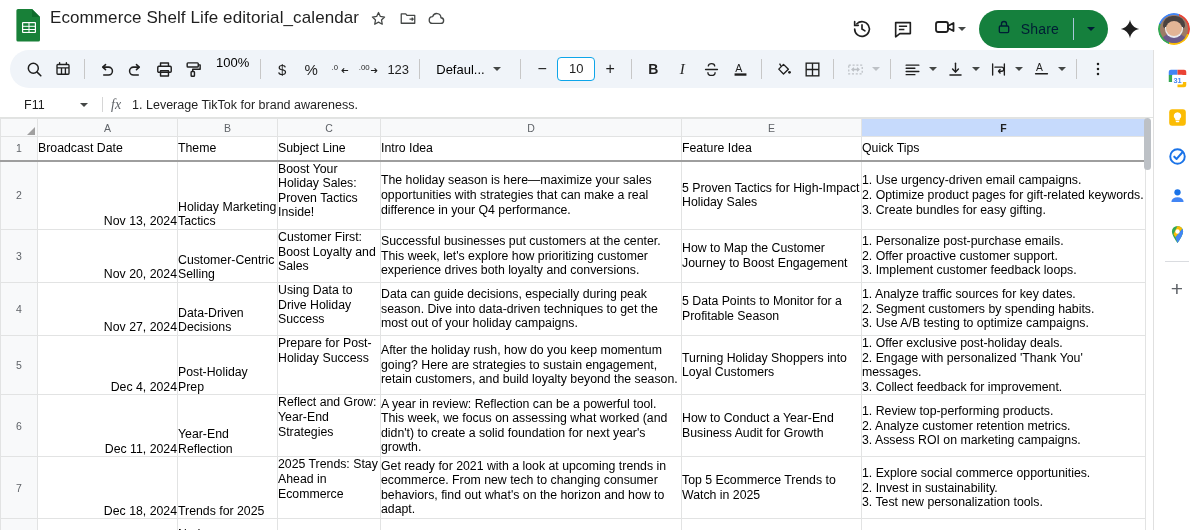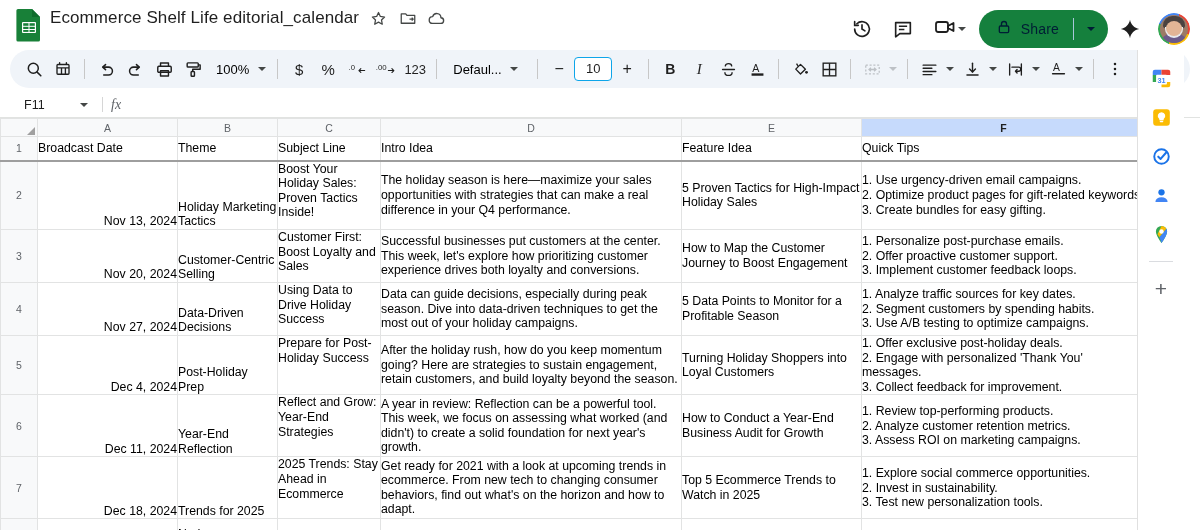--- a/index.html
+++ b/index.html
@@ -37,21 +37,21 @@
   .av-face { position: absolute; left: 6px; top: 6px; width: 16px; height: 15px; border-radius: 50%; background: #e3b596; }
   .av-beard { position: absolute; left: 5px; top: 12px; width: 18px; height: 11px; border-radius: 0 0 9px 9px; background: #e8eaed; }
   .av-body { position: absolute; left: 1px; bottom: -1px; width: 26px; height: 10px; border-radius: 9px 9px 0 0; background: #6b5b8a; }
 
   
   .toolbar-wrap { flex: 0 0 42px; padding: 0 10px; }
   .toolbar { height: 38px; background: #f0f4f9; border-radius: 19px; display: flex; align-items: center; padding: 0 10px; gap: 1px; }
   .tb { height: 28px; min-width: 28px; border-radius: 4px; display: flex; align-items: center; justify-content: center; cursor: pointer; color: #1f1f1f; padding: 0 3px; }
   .tb.disabled { color: #bdc1c6; cursor: default; }
   .tb-sep { width: 1px; height: 20px; background: #c7c7c7; margin: 0 6px; flex: 0 0 1px; }
-  .tb-zoom { font-size: 13px; padding: 0 4px 0 8px; display: flex; align-items: center; gap: 9px; height: 28px; border-radius: 4px; cursor: pointer; }
+  .tb-zoom { font-size: 13px; padding: 0 4px 0 8px; display: flex; align-items: center; gap: 23px; height: 28px; border-radius: 4px; cursor: pointer; flex-direction: column; }
   .tb-font { font-size: 13px; padding: 0 4px 0 9px; display: flex; align-items: center; gap: 8px; height: 28px; border-radius: 4px; cursor: pointer; min-width: 86px; }
   .fsize-box { width: 38px; height: 24px; border: 1px solid #0ea5e9; border-radius: 4px; background: #fff; font-size: 13px; text-align: center; line-height: 22px; color: #1f1f1f; cursor: text; }
   .tb-text { font-size: 15px; }
   .caret { width: 0; height: 0; border-left: 4px solid transparent; border-right: 4px solid transparent; border-top: 4px solid #444746; }
   .tb-group { display: flex; align-items: center; }
   .tb-arrow { height: 28px; width: 14px; display: flex; align-items: center; justify-content: center; border-radius: 4px; cursor: pointer; }
 
   
   .formulabar { flex: 0 0 26px; display: flex; align-items: center; border-bottom: 1px solid #e1e3e1; background: #fff; padding-left: 8px; }
   .namebox { width: 86px; display: flex; align-items: center; justify-content: space-between; font-size: 12.5px; color: #1f1f1f; padding: 0 6px 0 16px; cursor: pointer; }
@@ -82,21 +82,21 @@
 
   
   .cA { width: 140px; } .cB { width: 100px; } .cC { width: 103px; }
   .cD { width: 301px; } .cE { width: 180px; } .cF { width: 284px; }
 
   
   .vscroll { position: absolute; right: 0px; top: 0; width: 11px; height: 100%; }
   .vthumb { position: absolute; top: 0px; left: 2px; width: 7px; height: 52px; background: #bdc1c6; border-radius: 4px; cursor: pointer; }
 
   
-  .sidebar { position: absolute; right: 16px; top: 50px; width: 47px; height: 480px; background: #fff; border-left: 1px solid #e0e0e0;
+  .sidebar { position: absolute; right: 0; top: 50px; width: 47px; height: 480px; background: #fff; border-left: 1px solid #e0e0e0;
              display: flex; flex-direction: column; align-items: center; padding-top: 12px; gap: 7px; z-index: 5; }
   .side-btn { width: 32px; height: 32px; display: flex; align-items: center; justify-content: center; border-radius: 4px; cursor: pointer; }
   .side-div { width: 24px; height: 1px; background: #dadce0; margin: 4px 0; }
   .plus-btn { width: 32px; height: 32px; display: flex; align-items: center; justify-content: center; border-radius: 50%; cursor: pointer; color: #5f6368; font-size: 21px; }
 
   
   .grid-area { padding-right: 47px; }
 </style>
 </head>
 <body>
@@ -384,20 +384,21 @@
     </div>
   </div>
 
   <div class="formulabar">
     <div class="namebox">
       <span>F11</span>
       <span class="caret"></span>
     </div>
     <div class="fb-sep"></div>
     <div class="fx">fx</div>
+    <div class="fb-input">1. Leverage TikTok for brand awareness.</div>
   </div>
 
   <div class="grid-area">
     <div class="grid-scroll">
       <table class="sheet">
         <thead>
           <tr>
             <th class="corner"></th>
             <th class="cA">A</th>
             <th class="cB">B</th>

